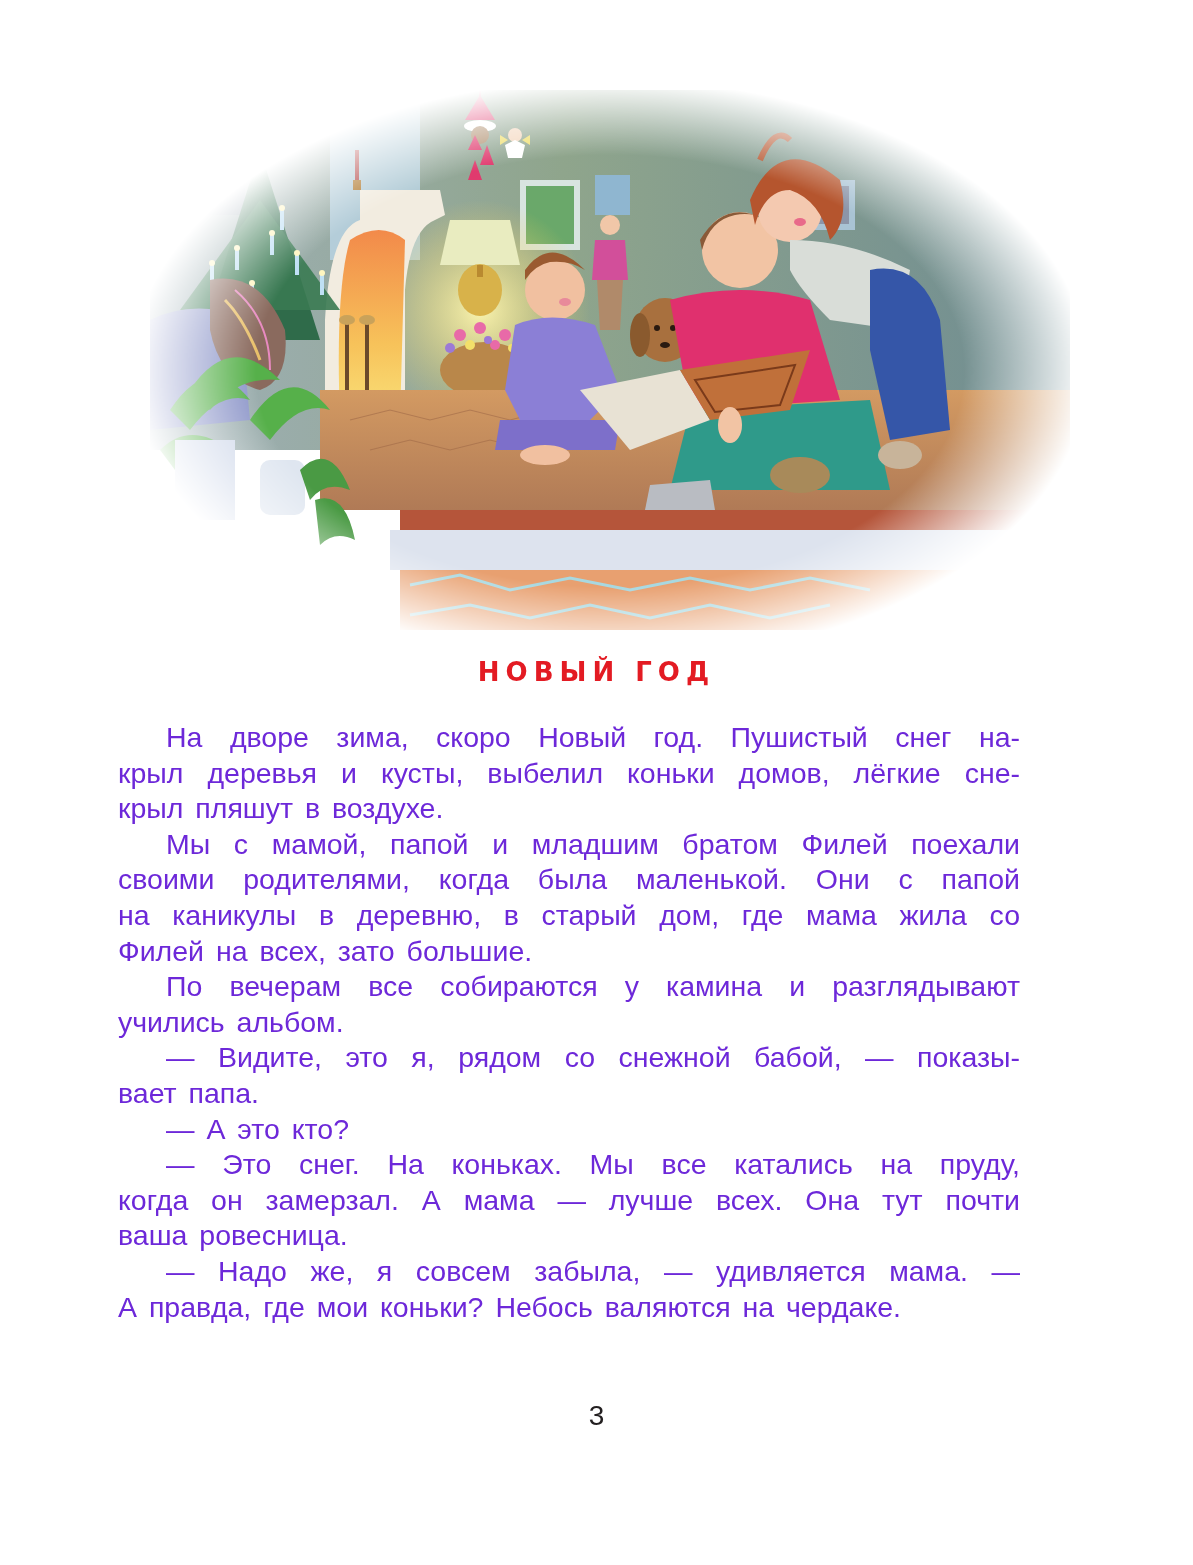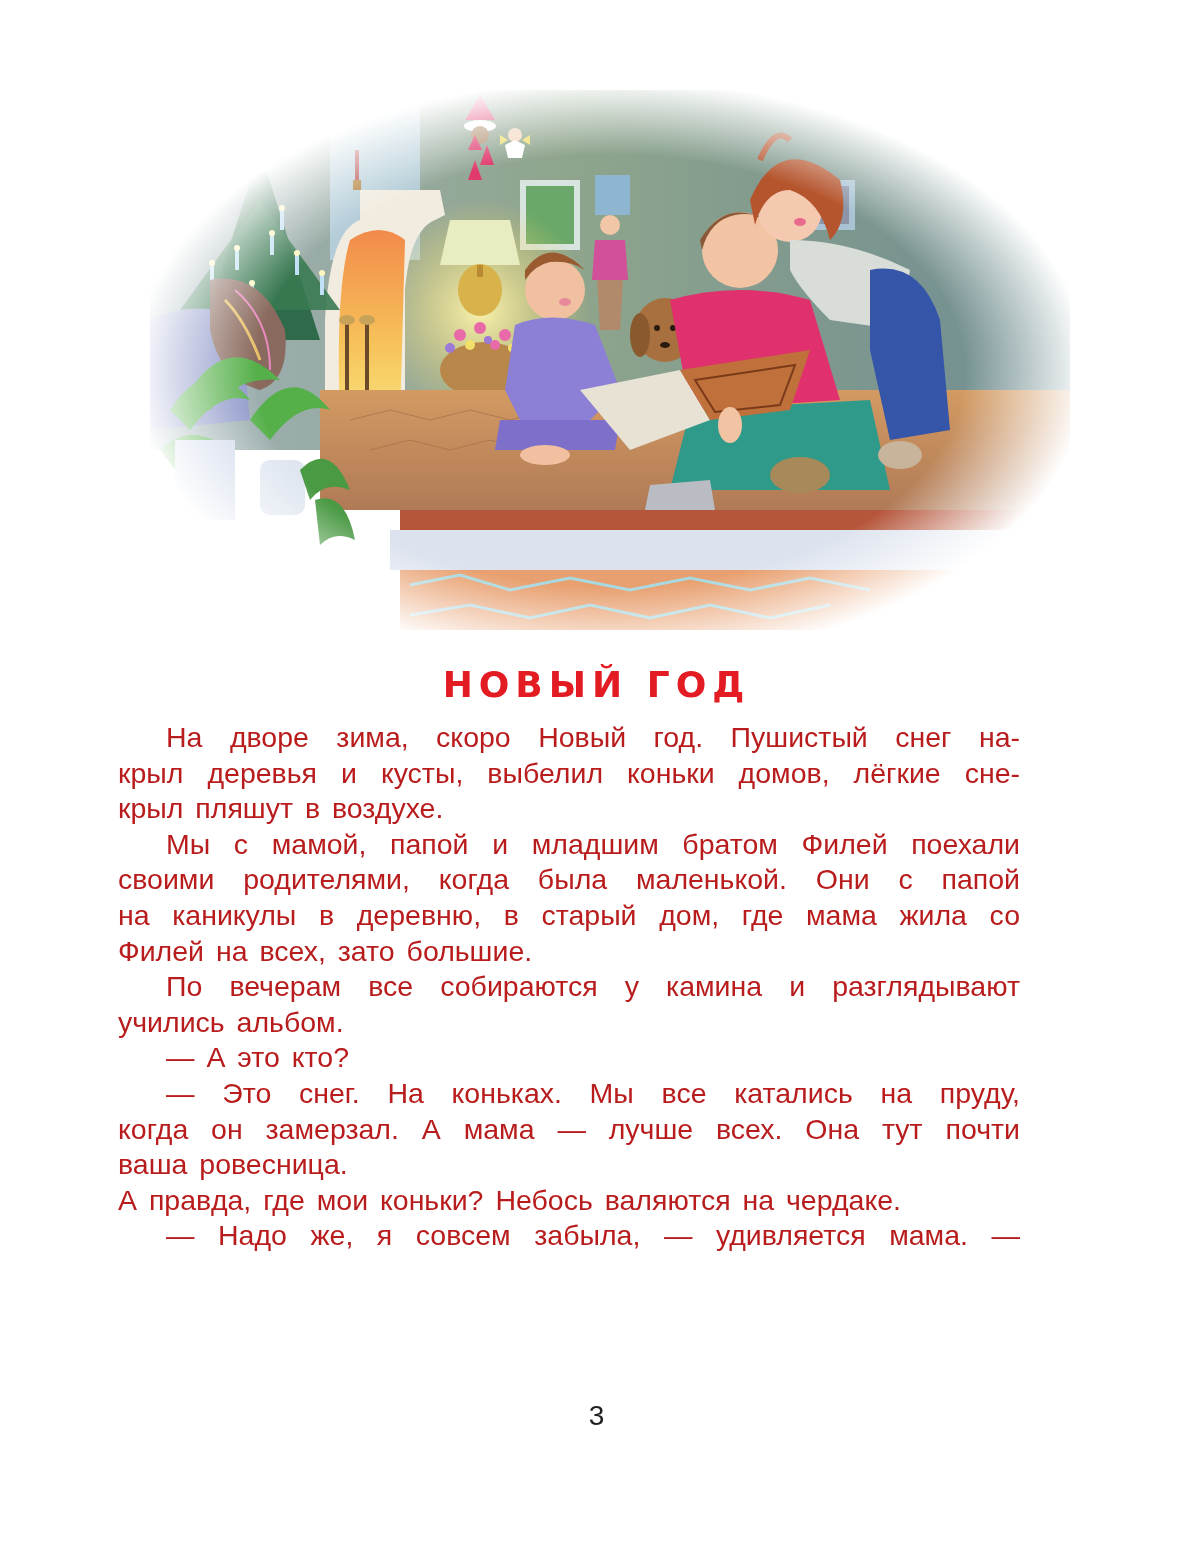--- a/index.html
+++ b/index.html
@@ -11,28 +11,28 @@
       position: absolute; left: 150px; top: 90px; width: 920px; height: 540px;
       -webkit-mask-image: radial-gradient(ellipse 52% 54% at 50% 52%, #000 74%, rgba(0,0,0,0) 100%);
               mask-image: radial-gradient(ellipse 52% 54% at 50% 52%, #000 74%, rgba(0,0,0,0) 100%);
     }
     .illustration svg { width: 100%; height: 100%; display: block; }
 
     
     .title {
       position: absolute; left: 0; right: 0; top: 640px; text-align: center;
       font-family: "DejaVu Sans", sans-serif; font-weight: bold;
-      font-size: 36px; letter-spacing: 6px; color: #e31b23;
+      font-size: 26px; letter-spacing: 6px; color: #e31b23;
     }
 
     
     .text {
       position: absolute; left: 118px; top: 720px; width: 902px;
       font-family: "Liberation Sans", sans-serif; font-size: 28.5px;
-      line-height: 35.6px; color: #b91c1c; word-spacing: 4px;
+      line-height: 35.6px; color: #6d28d9; word-spacing: 4px;
     }
     .line { display: block; text-align: justify; text-align-last: justify; }
     .line.last { text-align-last: left; }
     .line.first { text-indent: 48px; }
     .line.cont { text-indent: 0; }
 
     .page-number {
       position: absolute; left: 0; right: 0; top: 1400px; text-align: center;
       font-family: "Liberation Sans", sans-serif; font-size: 28px; color: #231f20;
     }
@@ -231,32 +231,36 @@
       <span class="line cont">на каникулы в деревню, в старый дом, где мама жила со</span>
       <span class="line cont last">Филей на всех, зато большие.</span>
     </div>
 
 
     <div class="para-block">
       <span class="line first">По вечерам все собираются у камина и разглядывают</span>
       <span class="line cont last">учились альбом.</span>
     </div>
 
+    <div class="para-block">
+      <span class="line first">— Видите, это я, рядом со снежной бабой, — показы-</span>
+      <span class="line cont last">вает папа.</span>
+    </div>
 
     <div class="para-block">
       <span class="line first last">— А это кто?</span>
     </div>
 
     <div class="para-block">
       <span class="line first">— Это снег. На коньках. Мы все катались на пруду,</span>
       <span class="line cont">когда он замерзал. А мама — лучше всех. Она тут почти</span>
       <span class="line cont last">ваша ровесница.</span>
     </div>
 
     <div class="para-block">
+      <span class="line first">— Надо же, я совсем забыла, — удивляется мама. —</span>
       <span class="line cont last">А правда, где мои коньки? Небось валяются на чердаке.</span>
-      <span class="line first">— Надо же, я совсем забыла, — удивляется мама. —</span>
     </div>
 
   </div>
 
   <div class="page-number">3</div>
 </div>
 
 </body></html>

